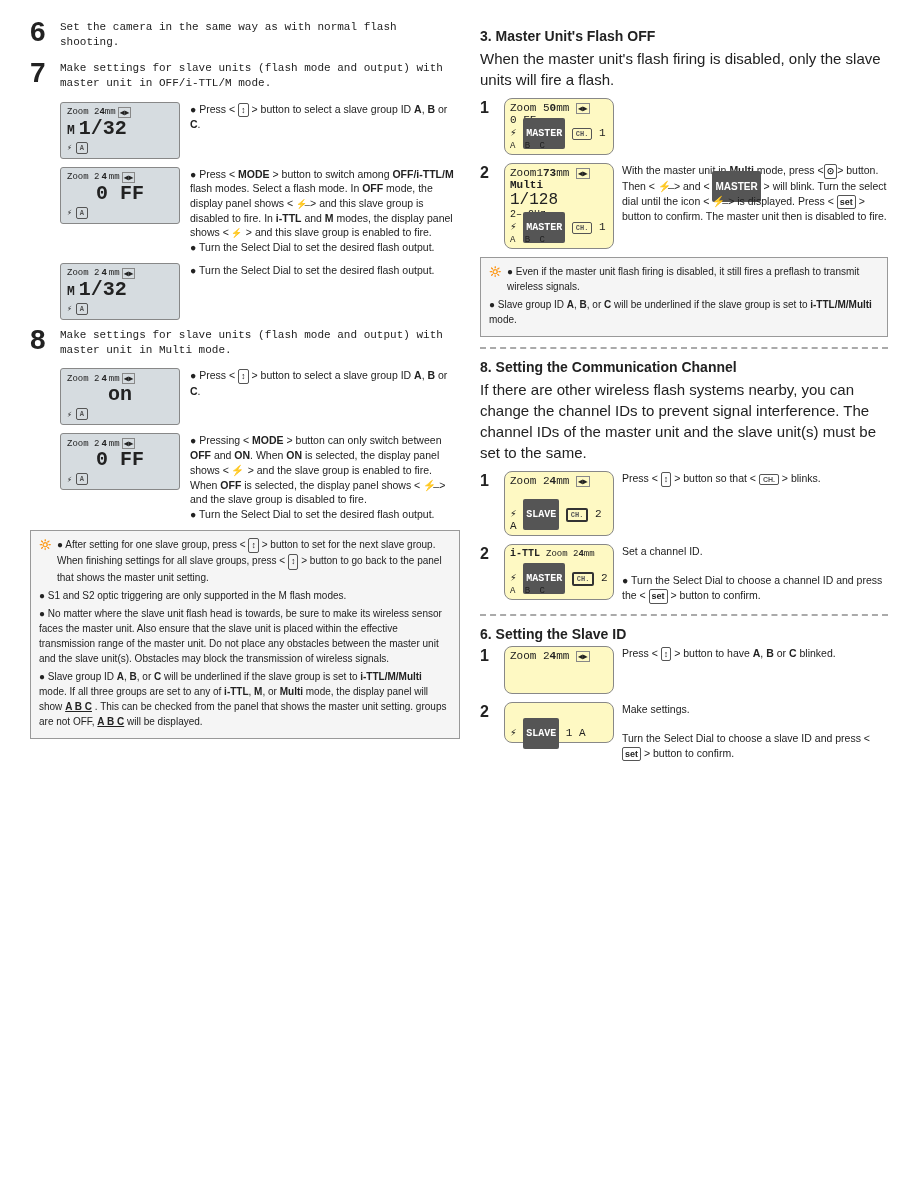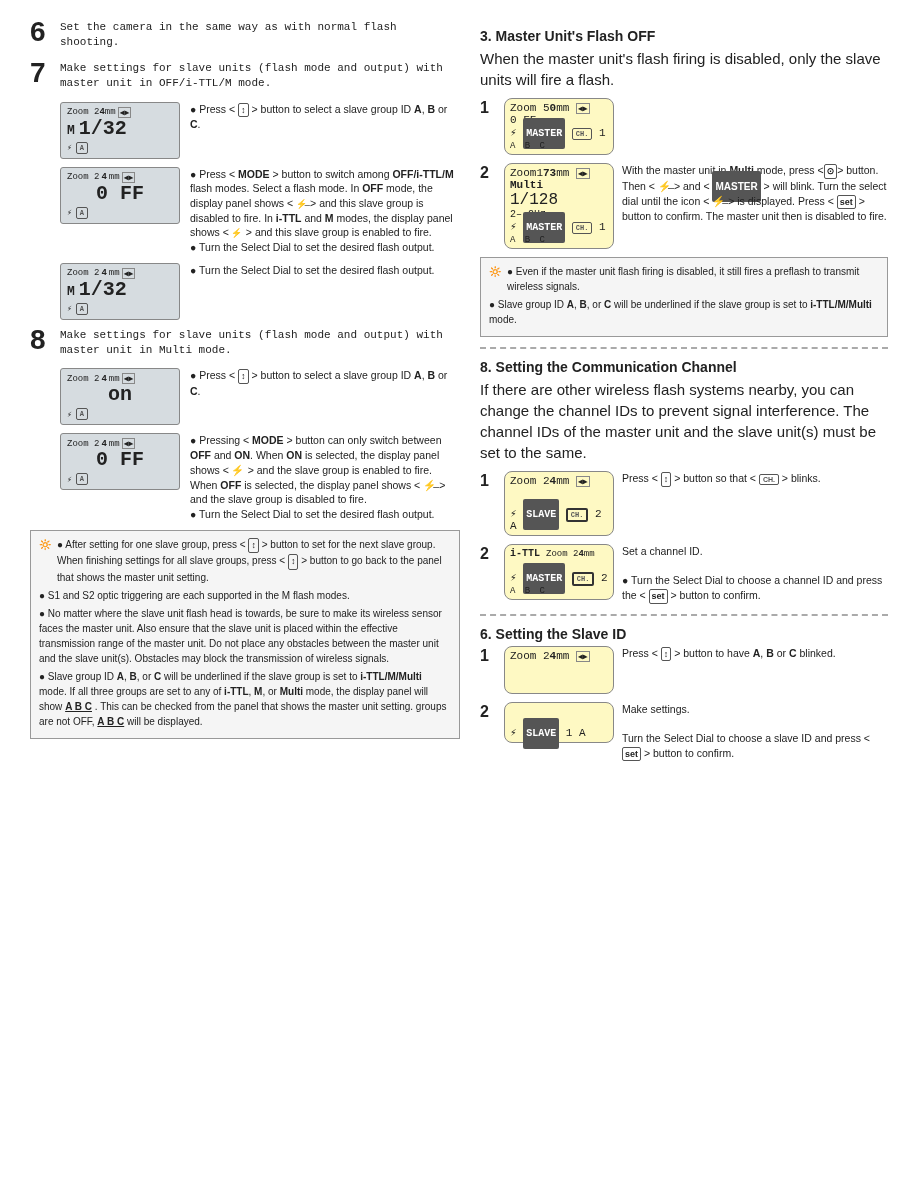--- a/index.html
+++ b/index.html
@@ -279,21 +279,21 @@
         </div>
       </div>
     </div>
 
     <div class="info-box">
       <div class="info-row">
         <span class="info-icon">🔆</span>
         <span>● After setting for one slave group, press &lt; <span class="mode-btn">↕</span> &gt; button to set for the next slave group. When finishing settings for all slave groups, press &lt; <span class="mode-btn">↕</span> &gt; button to go back to the panel that shows the master unit setting.</span>
       </div>
       <div class="info-row">
-        <span>● S1 and S2 optic triggering are each supported in the M flash modes.</span>
+        <span>● S1 and S2 optic triggering are only supported in the M flash modes.</span>
       </div>
       <div class="info-row">
         <span>● No matter where the slave unit flash head is towards, be sure to make its wireless sensor faces the master unit. Also ensure that the slave unit is placed within the effective transmission range of the master unit. Do not place any obstacles between the master unit and the slave unit(s). Obstacles may block the transmission of wireless signals.</span>
       </div>
       <div class="info-row">
         <span>● Slave group ID <b>A</b>, <b>B</b>, or <b>C</b> will be underlined if the slave group is set to <b>i-TTL/M/Multi</b> mode. If all three groups are set to any of <b>i-TTL</b>, <b>M</b>, or <b>Multi</b> mode, the display panel will show <u><b>A B C</b></u> . This can be checked from the panel that shows the master unit setting. groups are not OFF, <u><b>A B C</b></u> will be displayed.</span>
       </div>
     </div>
   </div>
 

